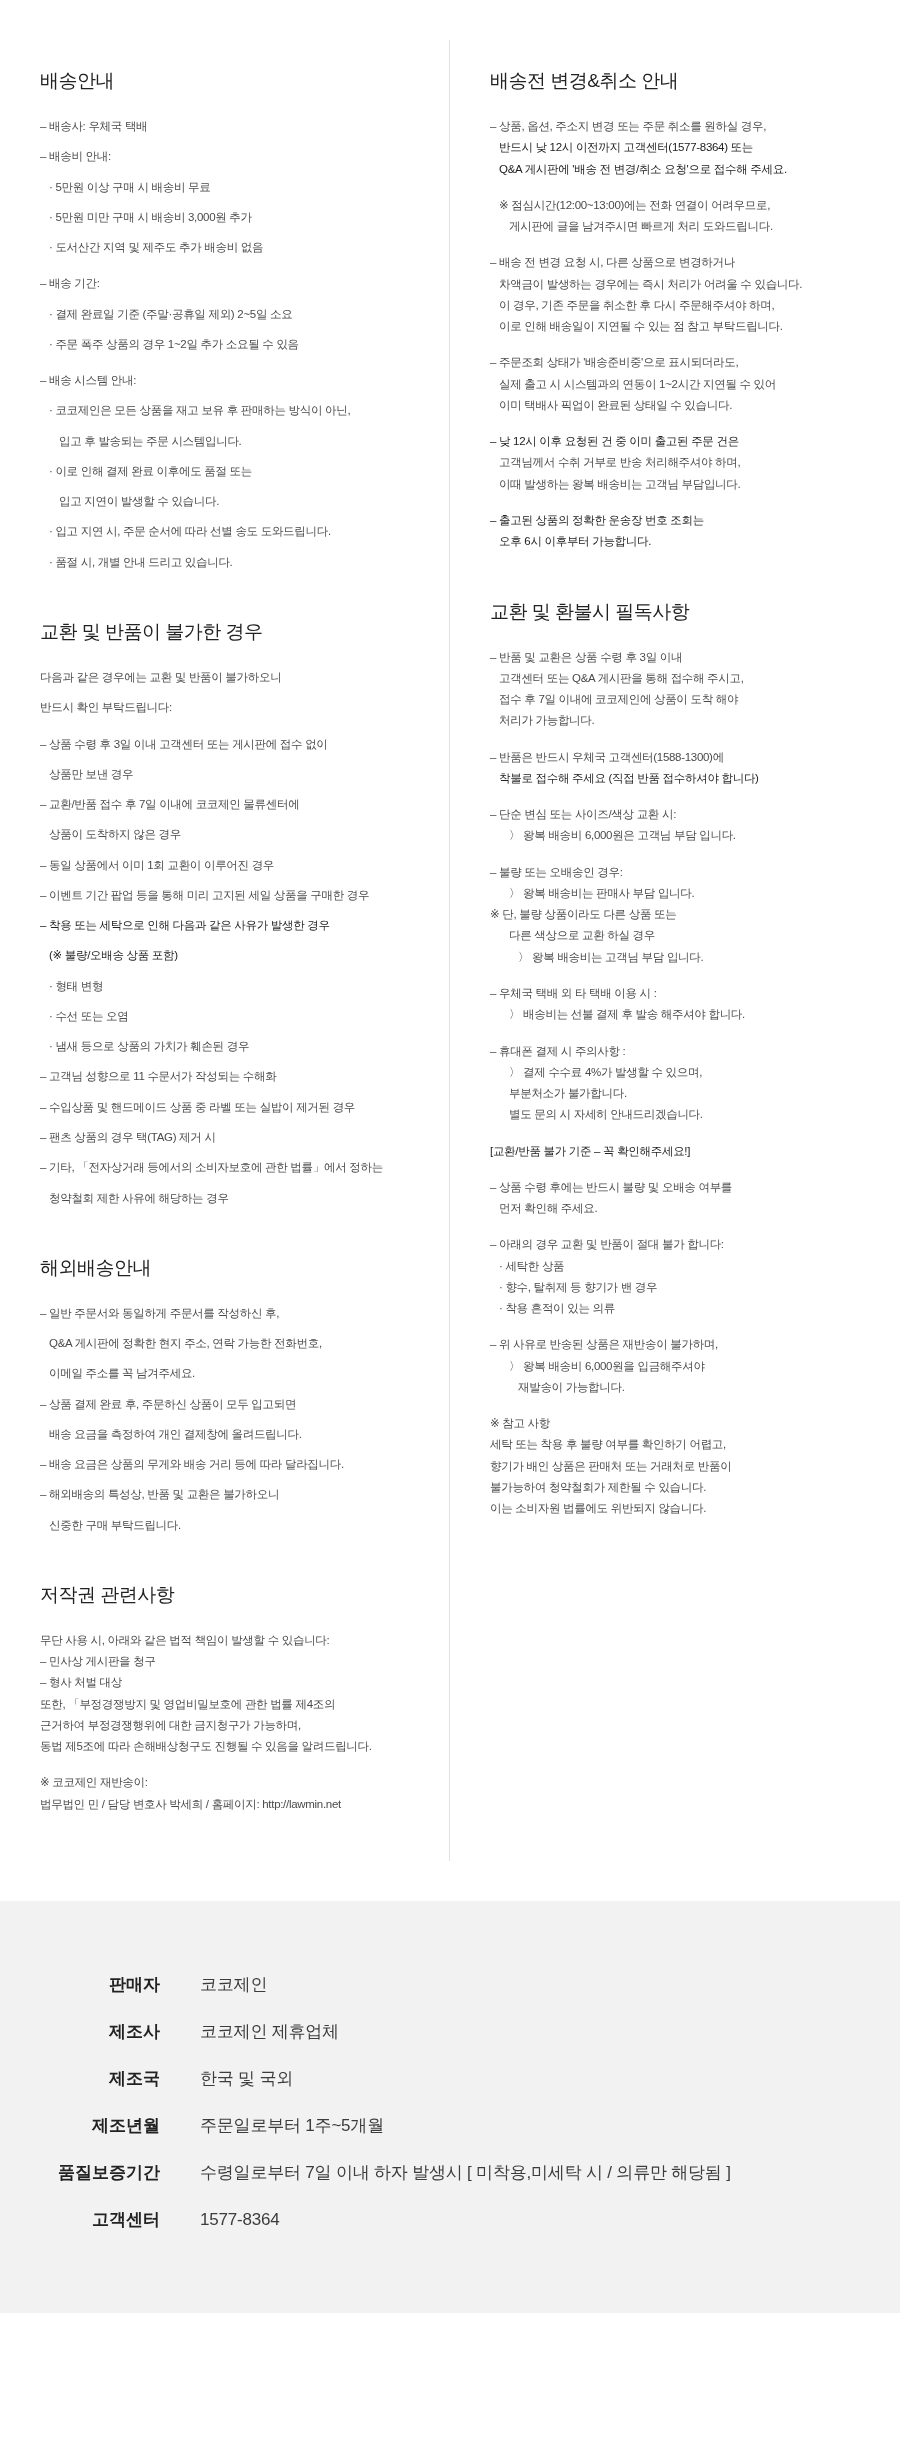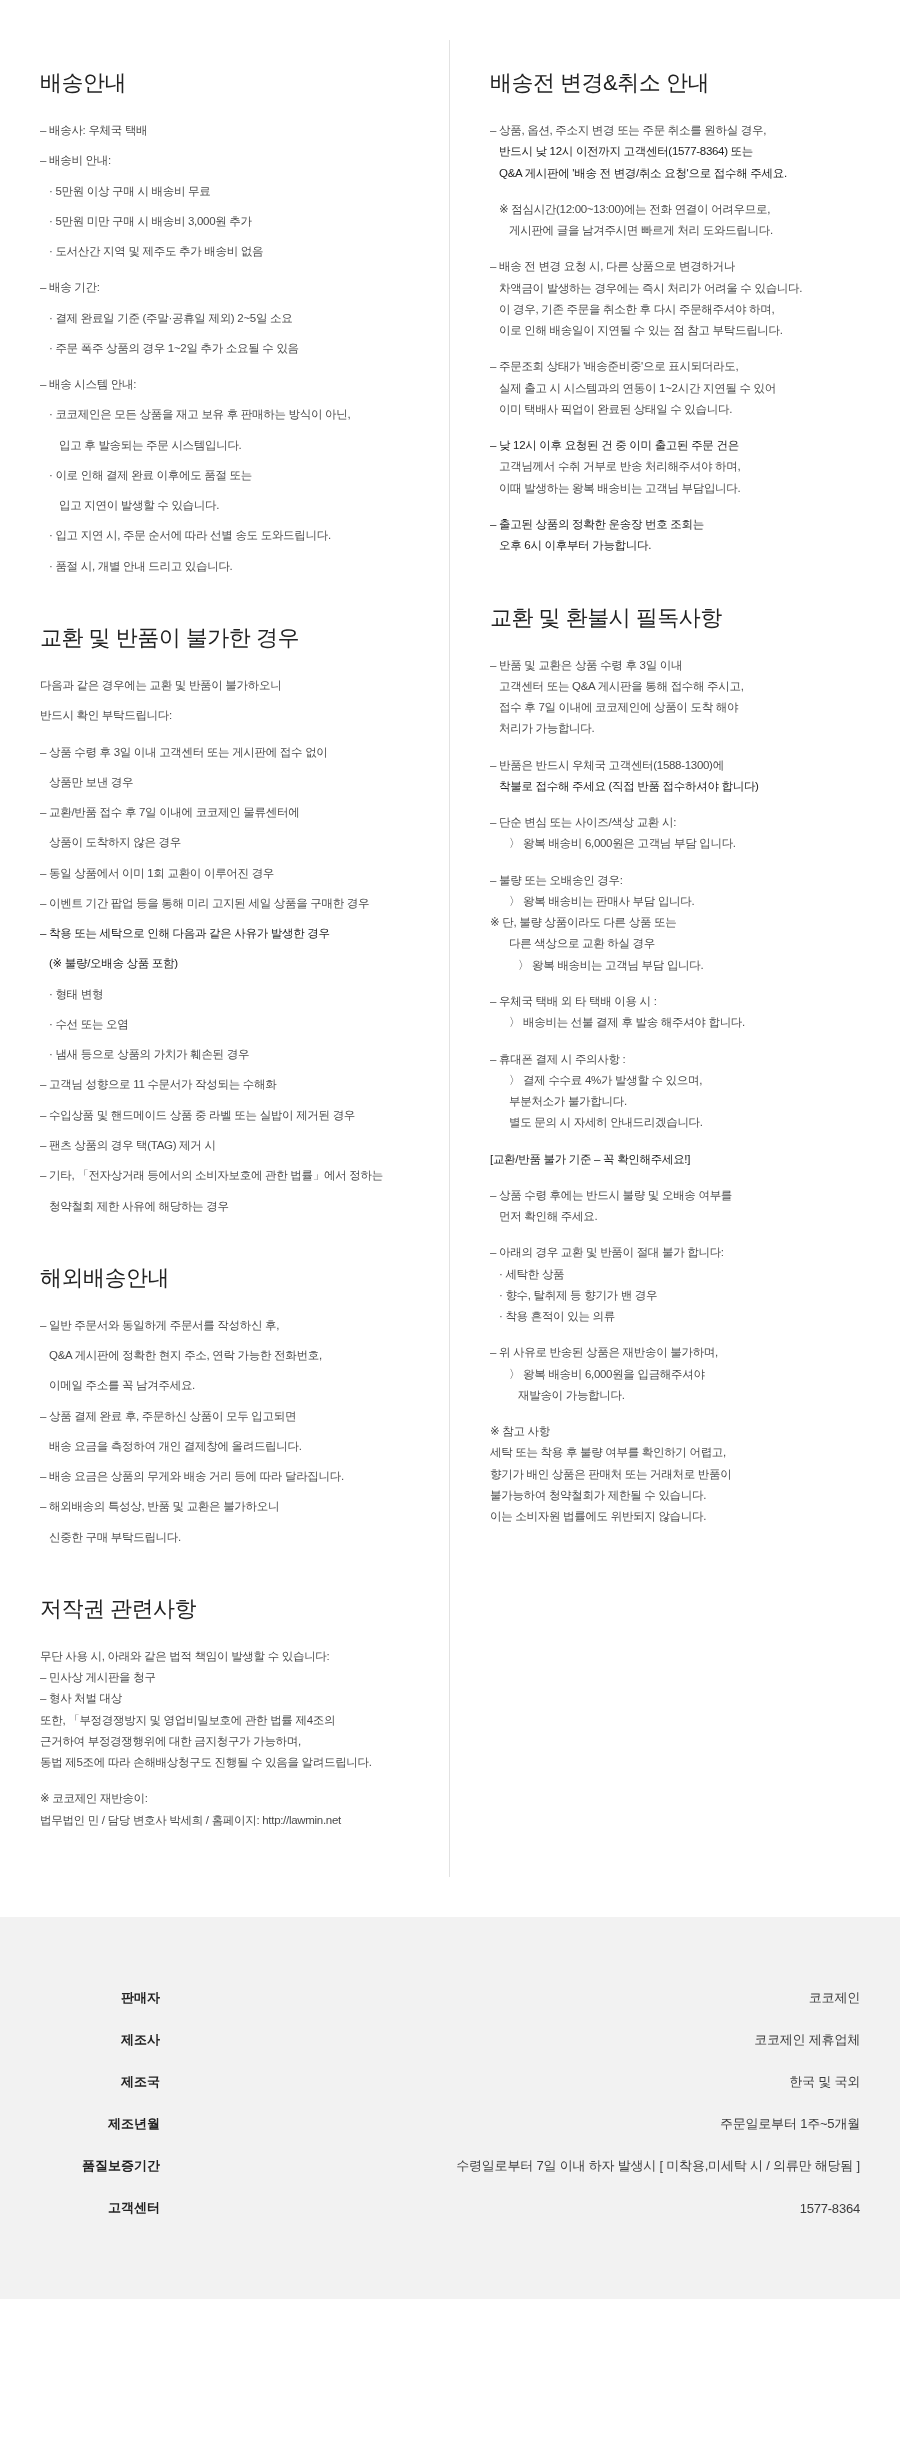--- a/index.html
+++ b/index.html
@@ -20,21 +20,21 @@
     display: flex;
     width: 900px;
     padding: 0 0 0 0;
   }
   .col {
     width: 450px;
     padding: 20px 40px 0 40px;
   }
   .col.left { border-right: 1px solid #e2e2e2; }
   h2.sec-title {
-    font-size: 22px;
+    font-size: 19px;
     font-weight: normal;
     color: #222222;
     letter-spacing: -0.5px;
     margin-bottom: 22px;
     margin-top: 8px;
   }
   .block { margin-bottom: 46px; }
   .para {
     font-size: 11.5px;
     line-height: 1.85;
@@ -55,35 +55,34 @@
     padding: 60px 0 70px 0;
     margin-top: 40px;
   }
   table.info {
     width: 820px;
     margin: 0 auto;
     border-collapse: collapse;
   }
   table.info td {
     padding: 12px 0;
-    font-size: 13px;
+    font-size: 17px;
     color: #333333;
     vertical-align: middle;
   }
   table.info td.k {
     width: 160px;
     font-weight: bold;
     text-align: right;
     padding-right: 40px;
     color: #222222;
   }
   table.info td.v {
     color: #3c3c3c;
     letter-spacing: -0.2px;
-    text-align: right;
   }
 </style>
 </head>
 <body>
 
 <div class="page">
   <div class="columns">
 
     <div class="col left">
 

